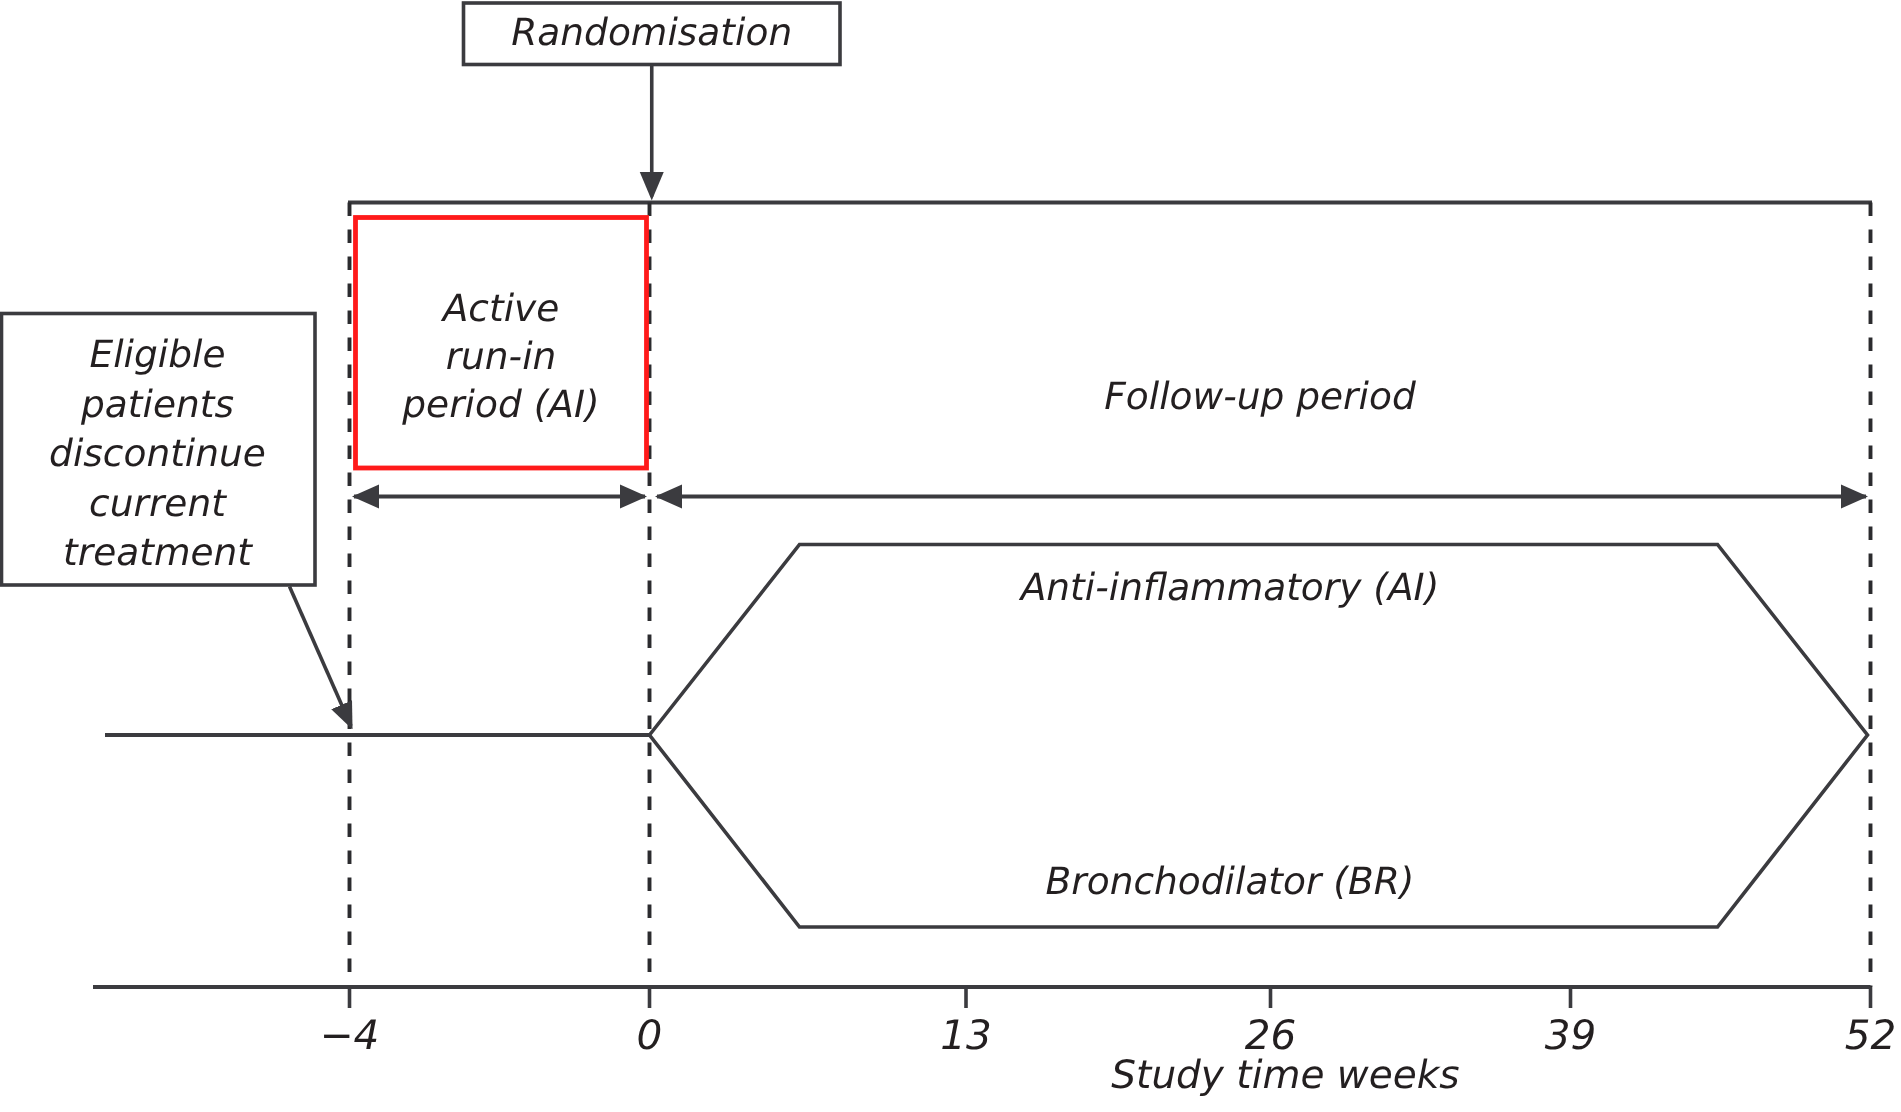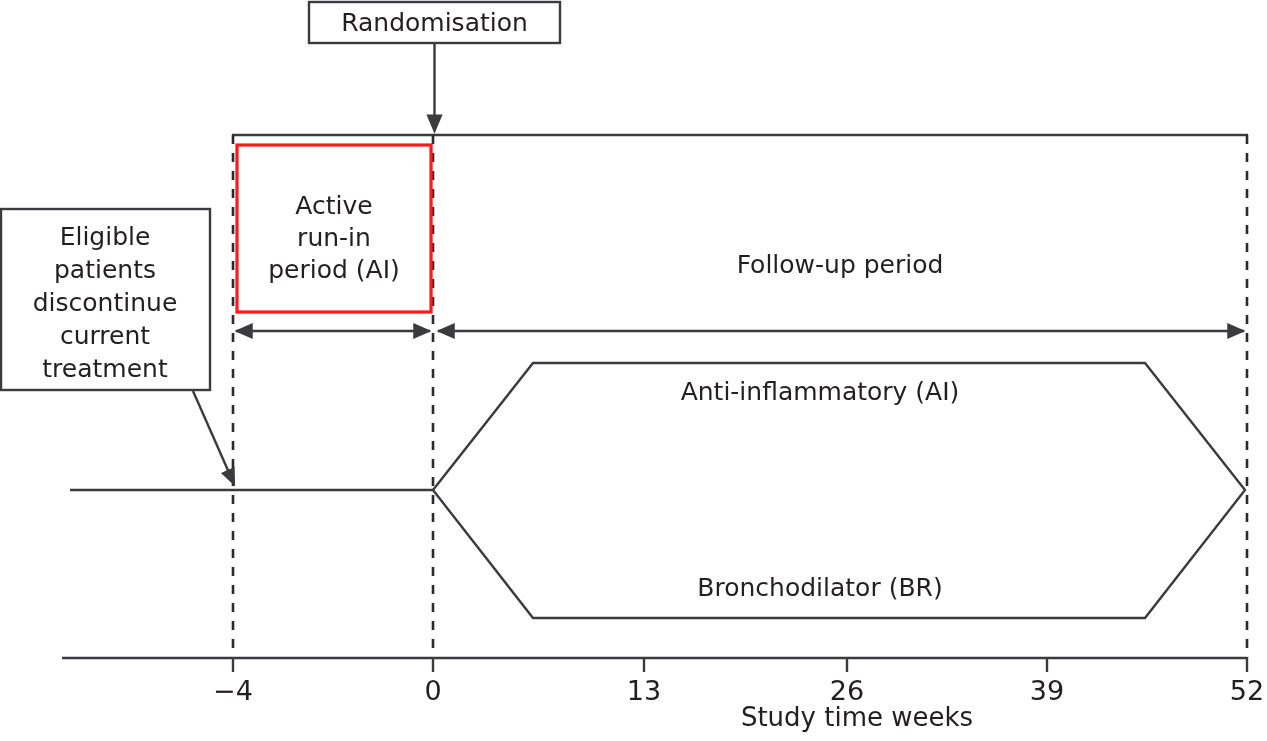--- a/index.html
+++ b/index.html
@@ -12,20 +12,21 @@
     width: 1267px;
     height: 741px;
     font-family: "DejaVu Sans", "Liberation Sans", sans-serif;
     color: #231f20;
     overflow: hidden;
   }
   #diagram-root {
     position: relative;
     width: 1227px;
     height: 741px;
+    font-style: italic;
   }
   svg#study-design {
     display: block;
     width: 1267px;
     height: 741px;
   }
   .stroke-dark {
     stroke: #3b3b3f;
     fill: none;
   }

